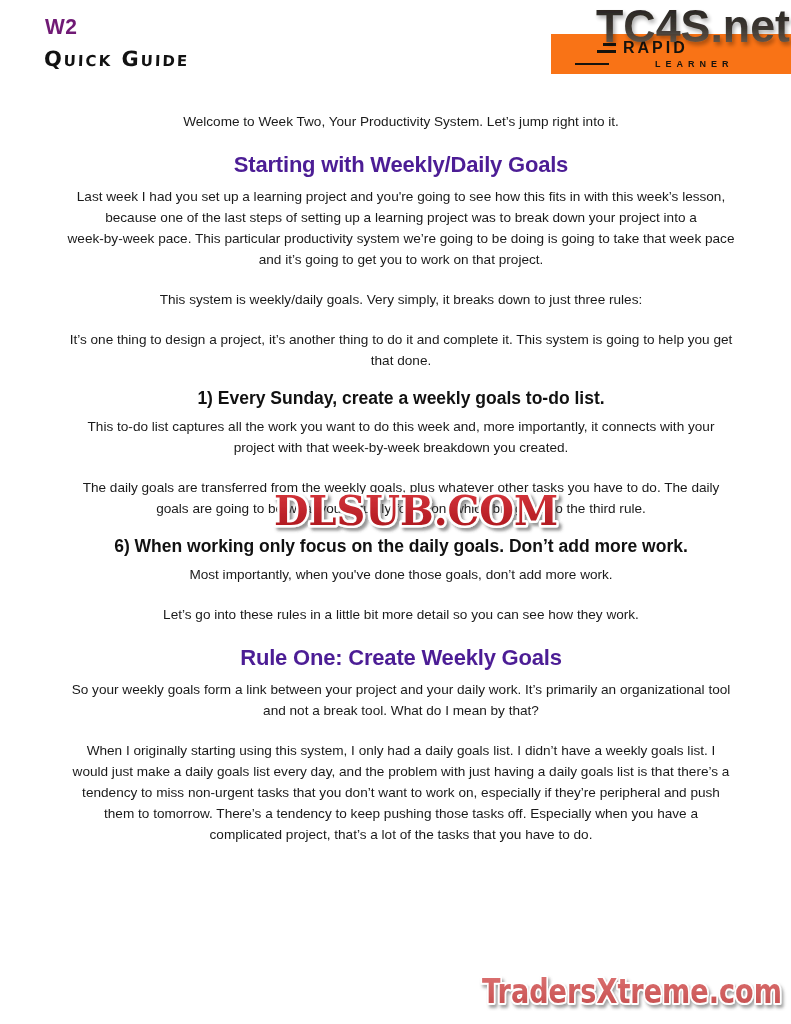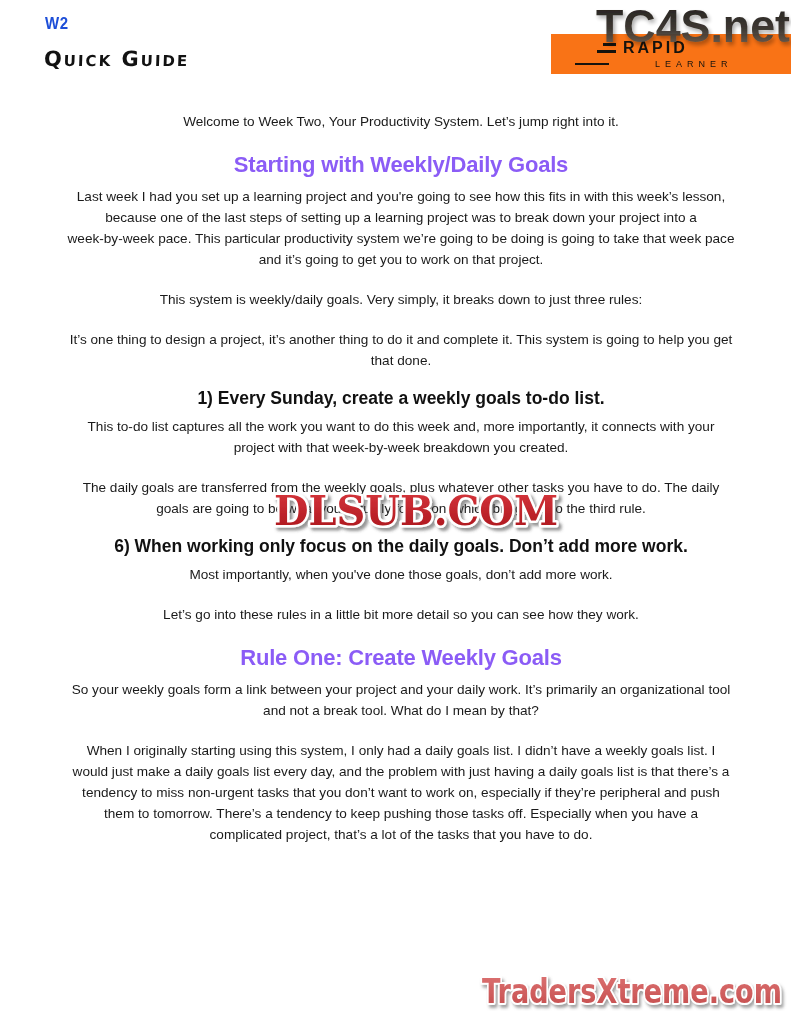--- a/index.html
+++ b/index.html
@@ -9,22 +9,22 @@
     font-family: "Liberation Sans", sans-serif;
     color: #1a1a1a;
     overflow: hidden;
     position: relative;
   }
   .page { position: absolute; inset: 0; }
 
   
   .week-tag {
     position: absolute; left: 45px; top: 15px;
-    font-size: 15px; font-weight: bold; letter-spacing: 0.5px;
-    color: #1d4ed8;
+    font-size: 21px; font-weight: bold; letter-spacing: 0.5px;
+    color: #701a75;
     transform: scaleY(1.05);
   }
   .quick-guide {
     position: absolute; left: 44px; top: 47px;
     font-family: "DejaVu Sans", sans-serif;
     font-weight: bold; font-size: 21px;
     font-variant: small-caps; letter-spacing: 2px;
     color: #121212; transform: skewX(-2deg);
   }
 
@@ -39,42 +39,42 @@
   .logo-eq { display: flex; flex-direction: column; gap: 4px; align-items: flex-end; }
   .logo-eq i { display: block; height: 3px; background: #16130e; }
   .logo-eq i:nth-child(1) { width: 13px; }
   .logo-eq i:nth-child(2) { width: 19px; }
   .logo-primary {
     font-size: 16px; font-weight: bold; letter-spacing: 3px; color: #16130e;
   }
   .logo-row2 { display: flex; align-items: center; gap: 7px; margin-top: 2px; margin-left: -22px; }
   .logo-dash { display: block; width: 34px; height: 2.5px; background: #16130e; }
   .logo-secondary {
-    font-size: 9px; font-weight: normal; letter-spacing: 5px; color: #16130e; padding-left: 39px;
+    font-size: 9px; font-weight: bold; letter-spacing: 5px; color: #16130e; padding-left: 39px;
   }
 
   
   .wm-tc4s   { position: absolute; left: 593px; top: 1px;  width: 200px; height: 52px; }
   .wm-dlsub  { position: absolute; left: 265px; top: 482px; width: 302px; height: 58px; }
   .wm-traders{ position: absolute; left: 473px; top: 969px; width: 318px; height: 50px; }
 
   
   .content {
     position: absolute; left: 45px; top: 111px; width: 712px; text-align: center;
   }
   .content p {
     margin: 0 0 19px 0;
     font-size: 13.6px; line-height: 21px;
     white-space: pre-line;
     color: #1a1a1a;
   }
   .content h1 {
     margin: 0 0 8px 0;
     font-size: 22px; line-height: 27px;
-    font-weight: bold; color: #8b5cf6;
+    font-weight: bold; color: #4c1d95;
     letter-spacing: -0.2px;
   }
   .content h2 {
     margin: -4px 0 6px 0;
     font-size: 17.5px; line-height: 24px;
     font-weight: bold; color: #111;
   }
 </style>
 </head>
 <body>

